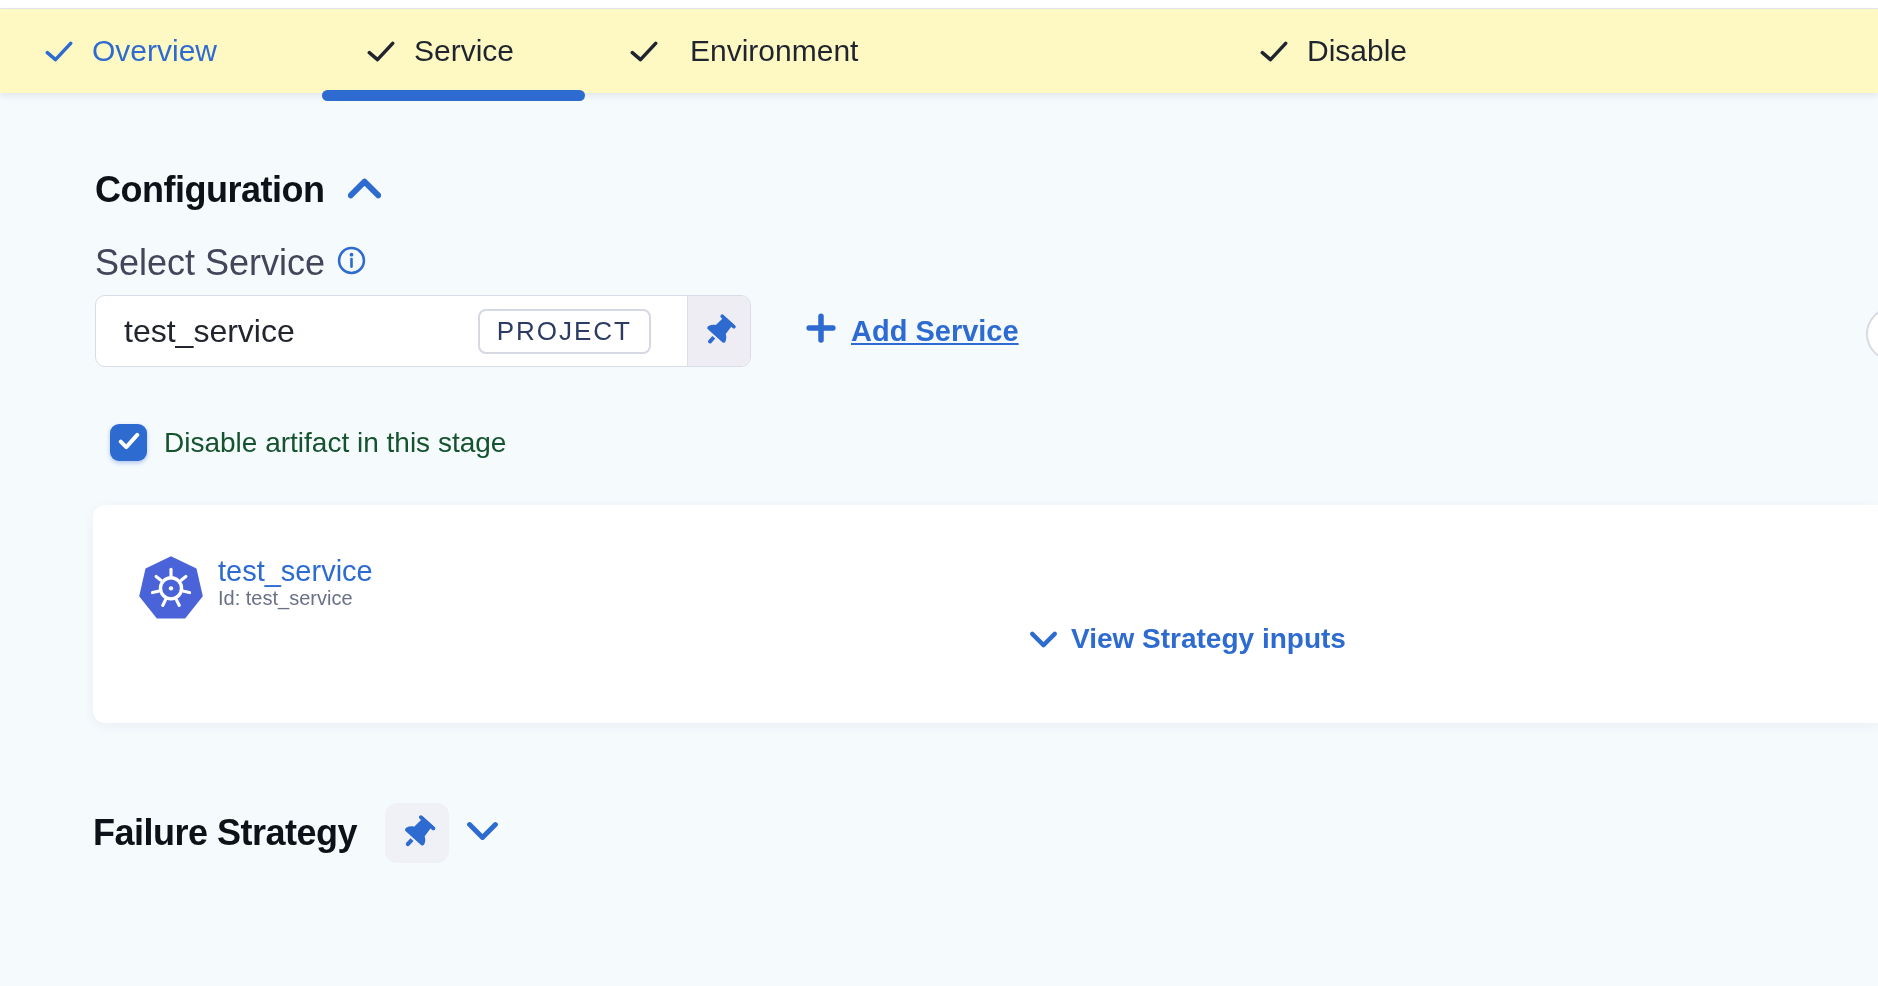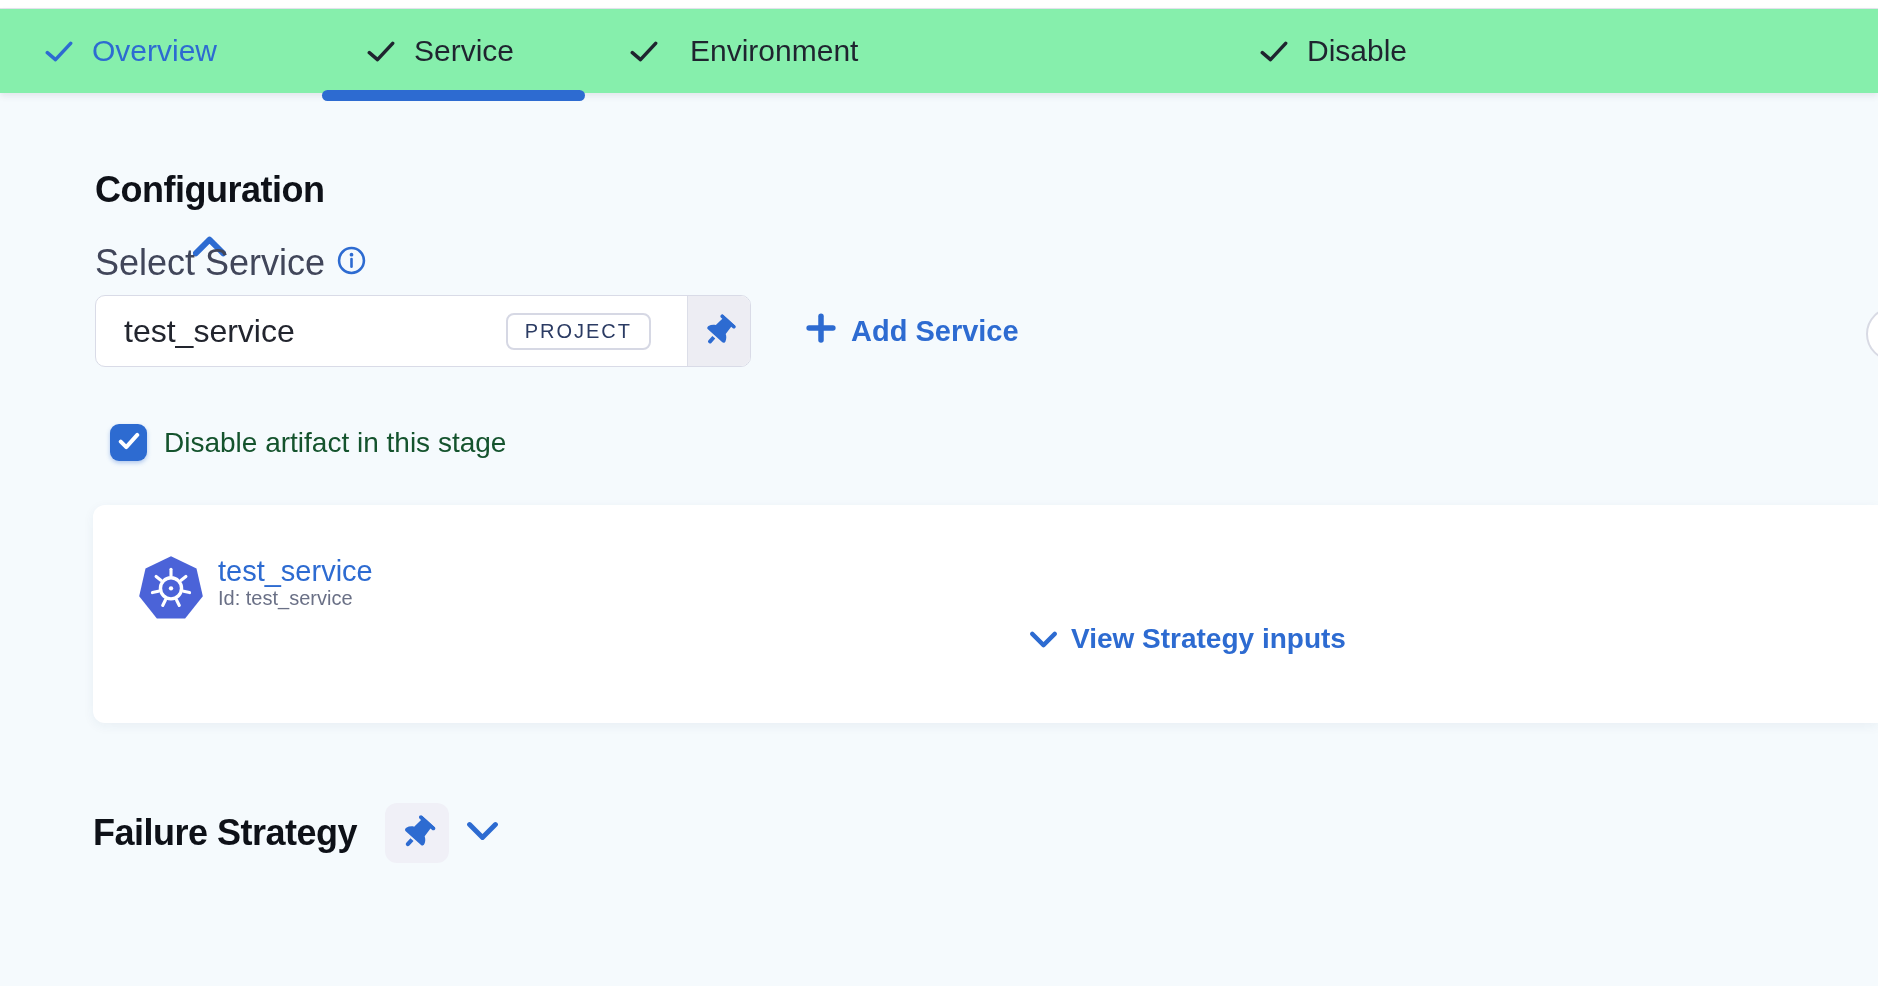--- a/index.html
+++ b/index.html
@@ -3,56 +3,56 @@
 <meta charset="utf-8">
 <style>
   html,body{margin:0;padding:0;}
   body{width:1878px;height:986px;overflow:hidden;background:#f5fafd;
        font-family:"Liberation Sans",sans-serif;color:#1f232e;}
   .page{position:relative;width:1878px;height:986px;}
 
   
   .topstrip{position:absolute;top:0;left:0;right:0;height:8px;background:#fff;
             border-bottom:1px solid #e4e5ee;}
-  .tabbar{position:absolute;top:9px;left:0;right:0;height:84px;background:#86efac;
+  .tabbar{position:absolute;top:9px;left:0;right:0;height:84px;background:#fef9c3;
           box-shadow:0 3px 6px rgba(96,97,112,0.12);}
   .tab{position:absolute;top:0;height:100%;display:flex;align-items:center;gap:19px;
        font-size:30px;font-weight:500;color:#1f242f;cursor:pointer;white-space:nowrap;}
   .tab.t0{left:45px;color:#2d6bd1;}
   .tab.t1{left:367px;}
   .tab.t2{left:630px;gap:32px;}
   .tab.t3{left:877px;}
   .tab.t4{left:1260px;}
   .tab svg{display:block;}
   .tab-underline{position:absolute;left:322px;top:90px;width:263px;height:11px;
                  border-radius:6px;background:#2d6bd1;z-index:5;}
 
   
   .config-heading-row{position:absolute;left:95px;top:168px;display:flex;
-                      align-items:center;gap:24px;flex-direction:column;}
+                      align-items:center;gap:24px;}
   .h1{font-size:36px;font-weight:700;color:#0e1118;letter-spacing:-0.5px;line-height:44px;}
   .chev-btn{display:flex;align-items:center;cursor:pointer;}
 
   .select-label-row{position:absolute;left:95px;top:246px;display:flex;
                     align-items:center;gap:12px;font-size:36px;color:#41465a;line-height:32px;}
 
   .service-select{position:absolute;left:95px;top:295px;width:656px;height:72px;
                   display:flex;background:#fff;border:1px solid #d9dbe7;border-radius:10px;
                   box-sizing:border-box;overflow:hidden;cursor:pointer;}
   .service-value-wrap{flex:1;display:flex;align-items:center;padding-left:28px;}
   .service-value{font-size:32px;color:#22252e;}
   .scope-badge{margin-left:auto;margin-right:36px;border:2px solid #d6d8e4;border-radius:8px;
-               padding:5px 17px;font-size:20px;letter-spacing:2px;color:#2b3b63;font-weight:500;}
+               padding:5px 17px;font-size:26px;letter-spacing:2px;color:#2b3b63;font-weight:500;}
   .pin-section{width:62px;border-left:1px solid #dcdee8;background:#ededf3;
                display:flex;align-items:center;justify-content:center;cursor:pointer;}
   .pin-rot{transform:rotate(42deg);display:flex;}
 
   .add-service{position:absolute;left:806px;top:295px;height:72px;display:flex;
                align-items:center;gap:15px;color:#2d6bd1;font-size:29px;font-weight:700;
-               cursor:pointer;}
+               cursor:pointer;text-decoration:underline;}
 
   .artifact-row{position:absolute;left:110px;top:424px;display:flex;align-items:center;gap:17px;}
   .checkbox{width:37px;height:37px;border-radius:9px;background:#2d6bd1;display:flex;
             align-items:center;justify-content:center;cursor:pointer;
             box-shadow:0 2px 4px rgba(45,107,209,0.35);}
   .artifact-label{font-size:28px;color:#14532d;}
 
   
   .service-card{position:absolute;left:93px;top:505px;width:1785px;height:218px;background:#fff;
                 border-radius:12px 0 0 12px;box-shadow:0 3px 12px rgba(40,60,100,0.06);}

